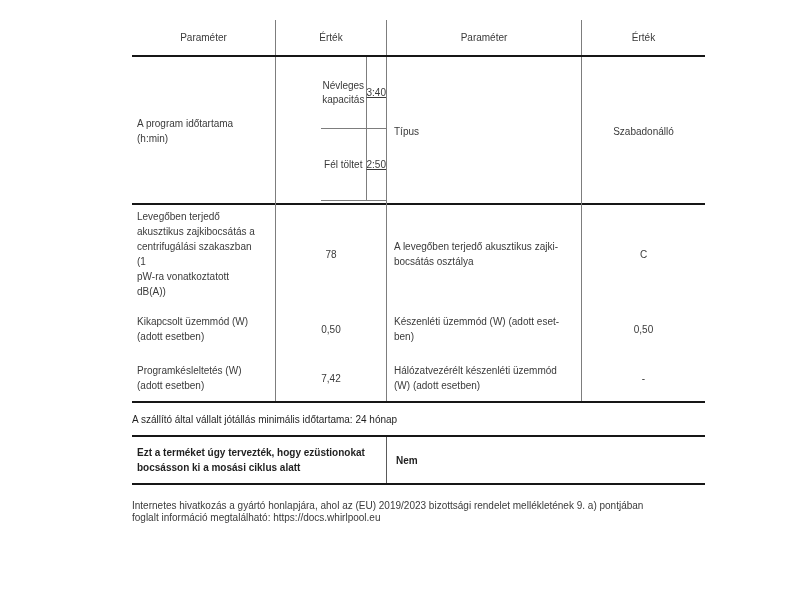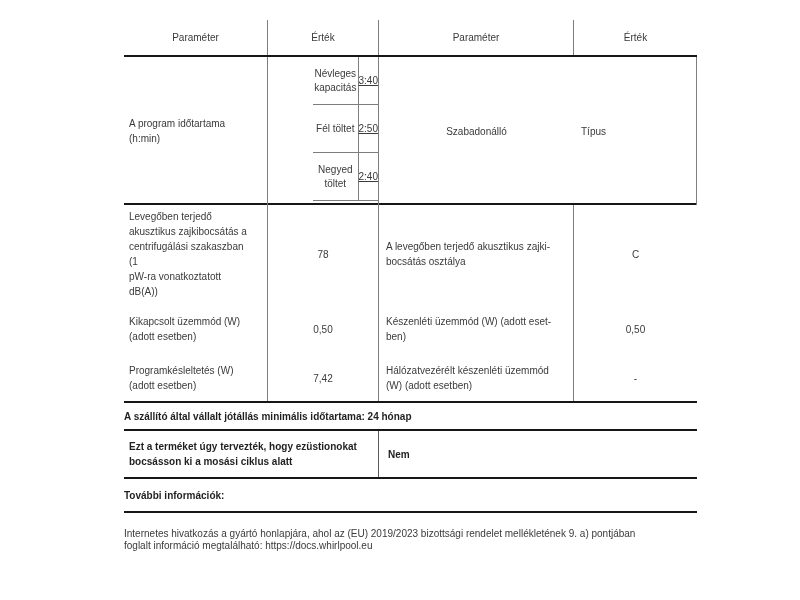--- a/index.html
+++ b/index.html
@@ -5,21 +5,21 @@
   * { margin: 0; padding: 0; box-sizing: border-box; }
   html, body { width: 800px; height: 600px; background: #ffffff; overflow: hidden; }
   body {
     font-family: "Liberation Sans", "DejaVu Sans", sans-serif;
     font-size: 10px;
     color: #3a3a3a;
     position: relative;
   }
   .doc {
     position: absolute;
-    left: 124px;
+    left: 132px;
     top: 20px;
     width: 573px;
   }
   
   .trow {
     display: grid;
     grid-template-columns: 144px 111px 195px 123px;
   }
   .trow > .c { height: 100%; }
   .c { display: flex; align-items: center; line-height: 15px; }
@@ -39,22 +39,22 @@
   .nest-row { flex: 1 1 0; display: flex; min-height: 0; }
   .nest-row + .nest-row { border-top: 1px solid #7d7d7d; }
   .nest-label {
     width: 58px; border-right: 1px solid #7d7d7d;
     display: flex; align-items: center; justify-content: center;
     text-align: center; white-space: pre-line; line-height: 14px;
   }
   .nest-val { flex: 1; display: flex; align-items: center; justify-content: center; text-decoration: underline; }
   
   .sec-warranty {
-    height: 28px; display: flex; align-items: center;
-    font-weight: bold; color: #1f1f1f;
+    height: 34px; display: flex; align-items: center;
+    font-weight: normal; color: #1f1f1f;
     border-bottom: 2px solid #161616;
   }
   .sec-silver {
     height: 48px; display: grid; grid-template-columns: 255px 1fr;
     border-bottom: 2px solid #161616;
     font-weight: bold; color: #1f1f1f;
   }
   .sec-silver .left {
     border-right: 1px solid #5a5a5a;
     display: flex; align-items: center;
@@ -94,29 +94,24 @@
         <div class="nest">
           <div class="nest-row">
             <div class="nest-label">Névleges
 kapacitás</div>
             <div class="nest-val">3:40</div>
           </div>
           <div class="nest-row">
             <div class="nest-label">Fél töltet</div>
             <div class="nest-val">2:50</div>
           </div>
-          <div class="nest-row">
-            <div class="nest-label">Negyed
-töltet</div>
-            <div class="nest-val">2:40</div>
-          </div>
         </div>
       </div>
+      <div class="c lbl lbl3 sep">Típus</div>
       <div class="c val">Szabadonálló</div>
-      <div class="c lbl lbl3 sep">Típus</div>
     </div>
 
     <div class="trow row-r2">
       <div class="c lbl sep">Levegőben terjedő
 akusztikus zajkibocsátás a
 centrifugálási szakaszban (1
 pW-ra vonatkoztatott
 dB(A))</div>
       <div class="c val sep">78</div>
       <div class="c lbl lbl3 sep">A levegőben terjedő akusztikus zajki-
@@ -147,20 +142,17 @@
   <div class="sec-warranty">
     <span>A szállító által vállalt jótállás minimális időtartama: 24 hónap</span>
   </div>
 
   <div class="sec-silver">
     <div class="left">Ezt a terméket úgy tervezték, hogy ezüstionokat
 bocsásson ki a mosási ciklus alatt</div>
     <div class="right">Nem</div>
   </div>
 
-  <div class="sec-moreinfo">
-    <span>További információk:</span>
-  </div>
 
   <div class="para">Internetes hivatkozás a gyártó honlapjára, ahol az (EU) 2019/2023 bizottsági rendelet mellékletének 9. a) pontjában
 foglalt információ megtalálható: https://docs.whirlpool.eu</div>
 
 </div>
 
 </body></html>

